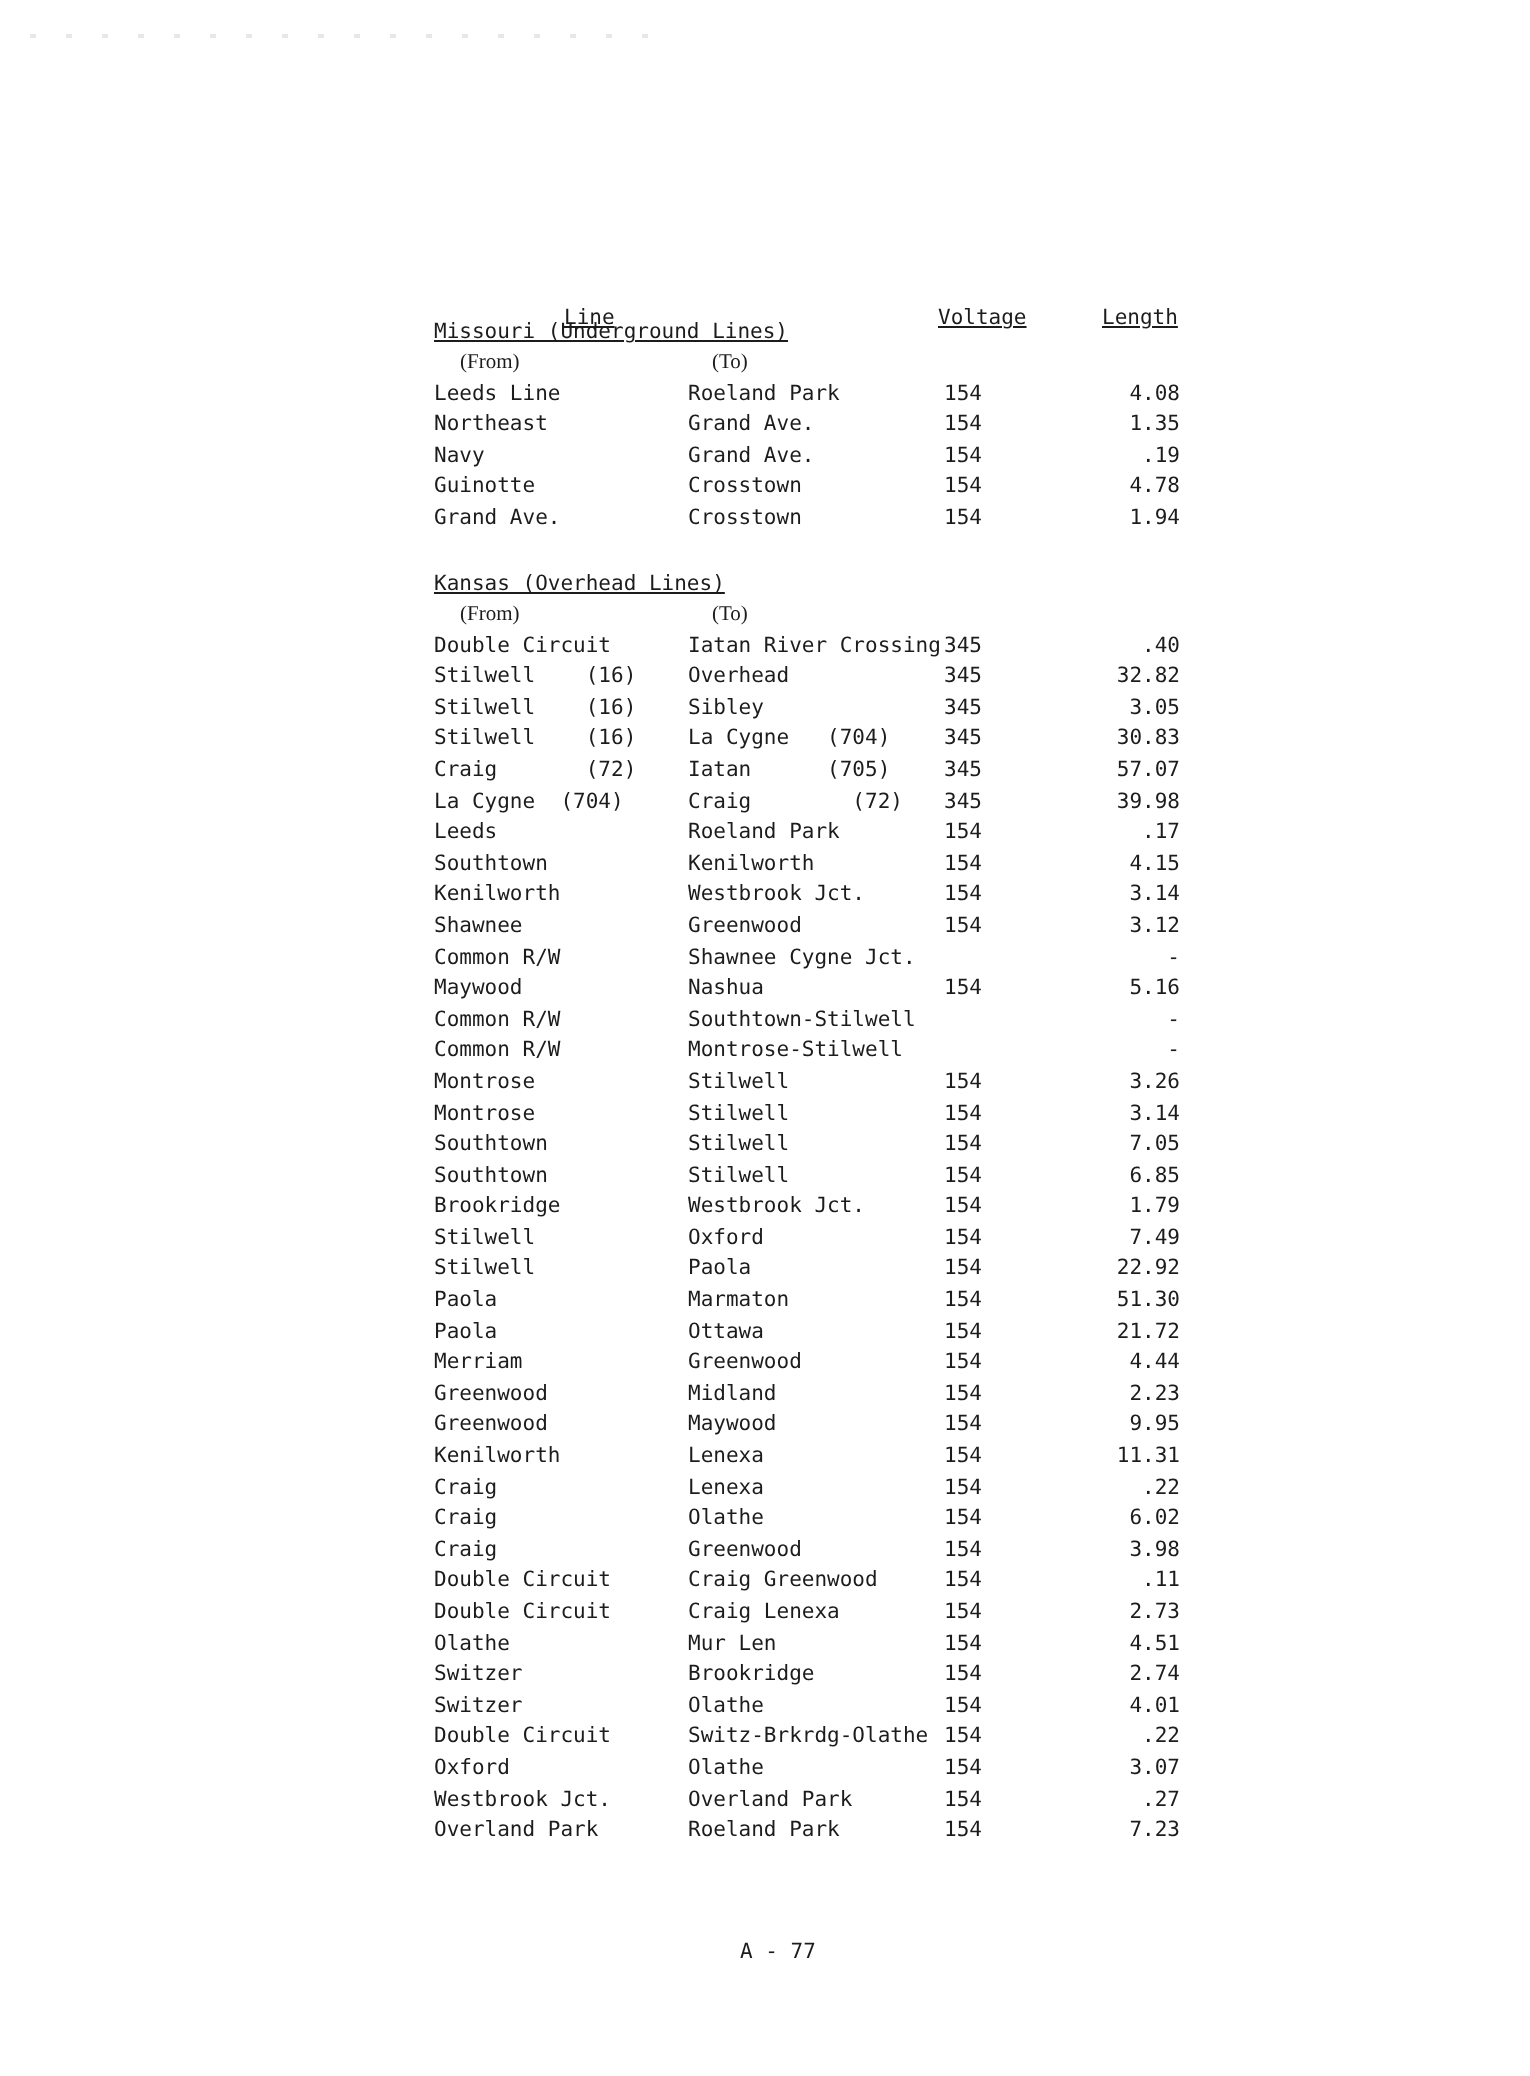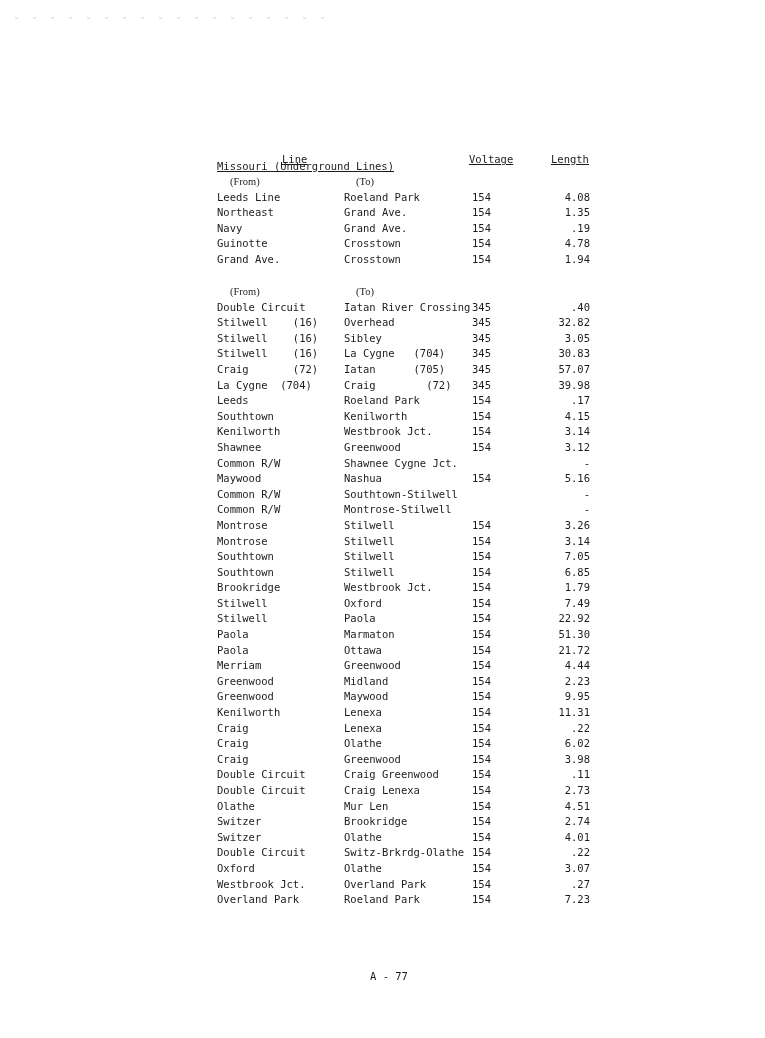--- a/index.html
+++ b/index.html
@@ -41,20 +41,21 @@
   <div class="rows">
       <div class="row"><span class="c-from">Leeds Line</span><span class="c-to">Roeland Park</span><span class="c-volt">154</span><span class="c-len">4.08</span></div>
       <div class="row"><span class="c-from">Northeast</span><span class="c-to">Grand Ave.</span><span class="c-volt">154</span><span class="c-len">1.35</span></div>
       <div class="row"><span class="c-from">Navy</span><span class="c-to">Grand Ave.</span><span class="c-volt">154</span><span class="c-len">.19</span></div>
       <div class="row"><span class="c-from">Guinotte</span><span class="c-to">Crosstown</span><span class="c-volt">154</span><span class="c-len">4.78</span></div>
       <div class="row"><span class="c-from">Grand Ave.</span><span class="c-to">Crosstown</span><span class="c-volt">154</span><span class="c-len">1.94</span></div>
     </div>
 </div>
 
 <div class="section" id="sec1" style="top:284px;">
+  <div class="sec-title">Kansas (Overhead Lines)</div>
   <div class="sub">
     <span style="left:13px">(From)</span>
     <span style="left:139px">(To)</span>
   </div>
   <div class="rows">
       <div class="row"><span class="c-from">Double Circuit</span><span class="c-to">Iatan River Crossing</span><span class="c-volt">345</span><span class="c-len">.40</span></div>
       <div class="row"><span class="c-from">Stilwell    (16)</span><span class="c-to">Overhead</span><span class="c-volt">345</span><span class="c-len">32.82</span></div>
       <div class="row"><span class="c-from">Stilwell    (16)</span><span class="c-to">Sibley</span><span class="c-volt">345</span><span class="c-len">3.05</span></div>
       <div class="row"><span class="c-from">Stilwell    (16)</span><span class="c-to">La Cygne   (704)</span><span class="c-volt">345</span><span class="c-len">30.83</span></div>
       <div class="row"><span class="c-from">Craig       (72)</span><span class="c-to">Iatan      (705)</span><span class="c-volt">345</span><span class="c-len">57.07</span></div>

